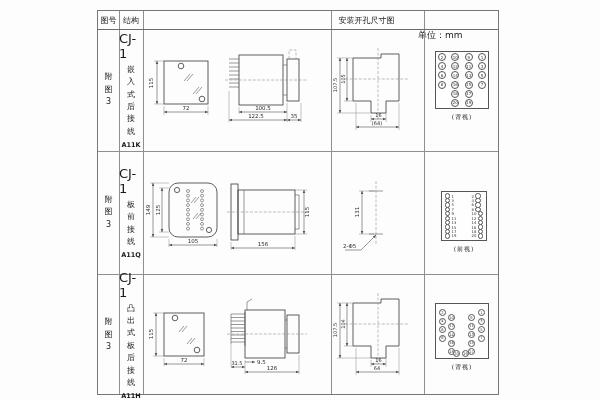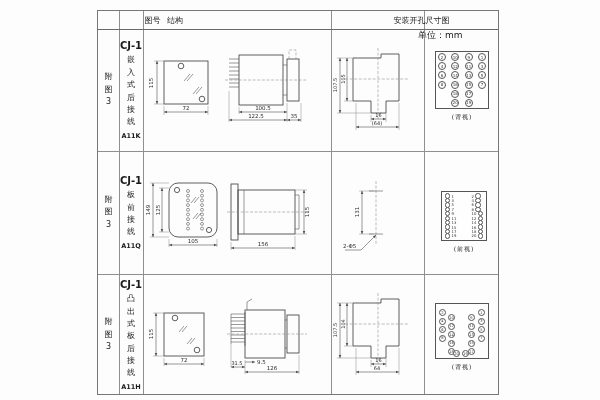--- a/index.html
+++ b/index.html
@@ -5,26 +5,26 @@
   html,body{margin:0;padding:0;}
   body{width:600px;height:400px;position:relative;background:#fdfdfd;
        font-family:"DejaVu Sans",sans-serif;color:#222;overflow:hidden;}
   .unit-note{position:absolute;top:1px;left:418px;font-size:9px;color:#1a1a1a;margin-top:28px;}
   .doc-table{position:absolute;left:97px;top:10px;width:402px;height:385px;
              border:1px solid #777;box-sizing:border-box;}
   .vl{position:absolute;top:0;bottom:0;width:1px;background:#8f8f8f;}
   .hl{position:absolute;left:0;right:0;height:1px;background:#8f8f8f;}
   .hl.strong{background:#6a6a6a;}
   .hcell{position:absolute;top:0;height:18px;display:flex;align-items:center;
-         justify-content:center;font-size:8px;color:#1a1a1a;white-space:nowrap;margin-left:44px;}
+         justify-content:center;font-size:8px;color:#1a1a1a;white-space:nowrap;}
   .cell{position:absolute;box-sizing:border-box;}
   .vstack{display:flex;flex-direction:column;align-items:center;justify-content:center;
           width:100%;height:100%;}
   .vchar{display:block;font-size:8px;line-height:1.55;color:#1a1a1a;text-align:center;}
-  .model{font-size:10px;font-weight:bold;color:#1a1a1a;margin-bottom:3px;text-align:right;}
+  .model{font-size:13px;font-weight:normal;color:#1a1a1a;margin-bottom:3px;}
   .code{font-size:6.5px;font-weight:bold;color:#1a1a1a;margin-top:3px;}
   svg{display:block;}
   .draw{stroke:#4d4d4d;stroke-width:0.9;fill:none;}
   .thin{stroke:#555;stroke-width:0.6;fill:none;}
   .ext{stroke:#8a8a8a;stroke-width:0.5;fill:none;}
   .cl{stroke:#8a8a8a;stroke-width:0.55;fill:none;stroke-dasharray:3 1.6;}
   .dim{stroke:#555;stroke-width:0.6;fill:none;}
   .dimt{font-size:5.5px;fill:#2a2a2a;}
   .dimt.sm{font-size:5px;}
   
@@ -72,21 +72,21 @@
   <div class="vl" style="left:21px"></div>
   <div class="vl" style="left:45px"></div>
   <div class="vl" style="left:233px"></div>
   <div class="vl" style="left:326px"></div>
   <div class="hl strong" style="top:18px"></div>
   <div class="hl" style="top:140px"></div>
   <div class="hl" style="top:263px"></div>
 
   <div class="hcell" style="left:0;width:21px">图号</div>
   <div class="hcell" style="left:21px;width:24px">结构</div>
-  <div class="hcell" style="left:233px;width:93px">安装开孔尺寸图</div>
+  <div class="hcell" style="left:222px;width:93px">安装开孔尺寸图</div>
 
   <div class="cell" style="left:0;top:18px;width:21px;height:122px">
     <div class="vstack">
         <span class="vchar">附</span>
         <span class="vchar">图</span>
         <span class="vchar">3</span>
       </div>
   </div>
   <div class="cell" style="left:21px;top:18px;width:24px;height:122px">
     <div class="vstack">

